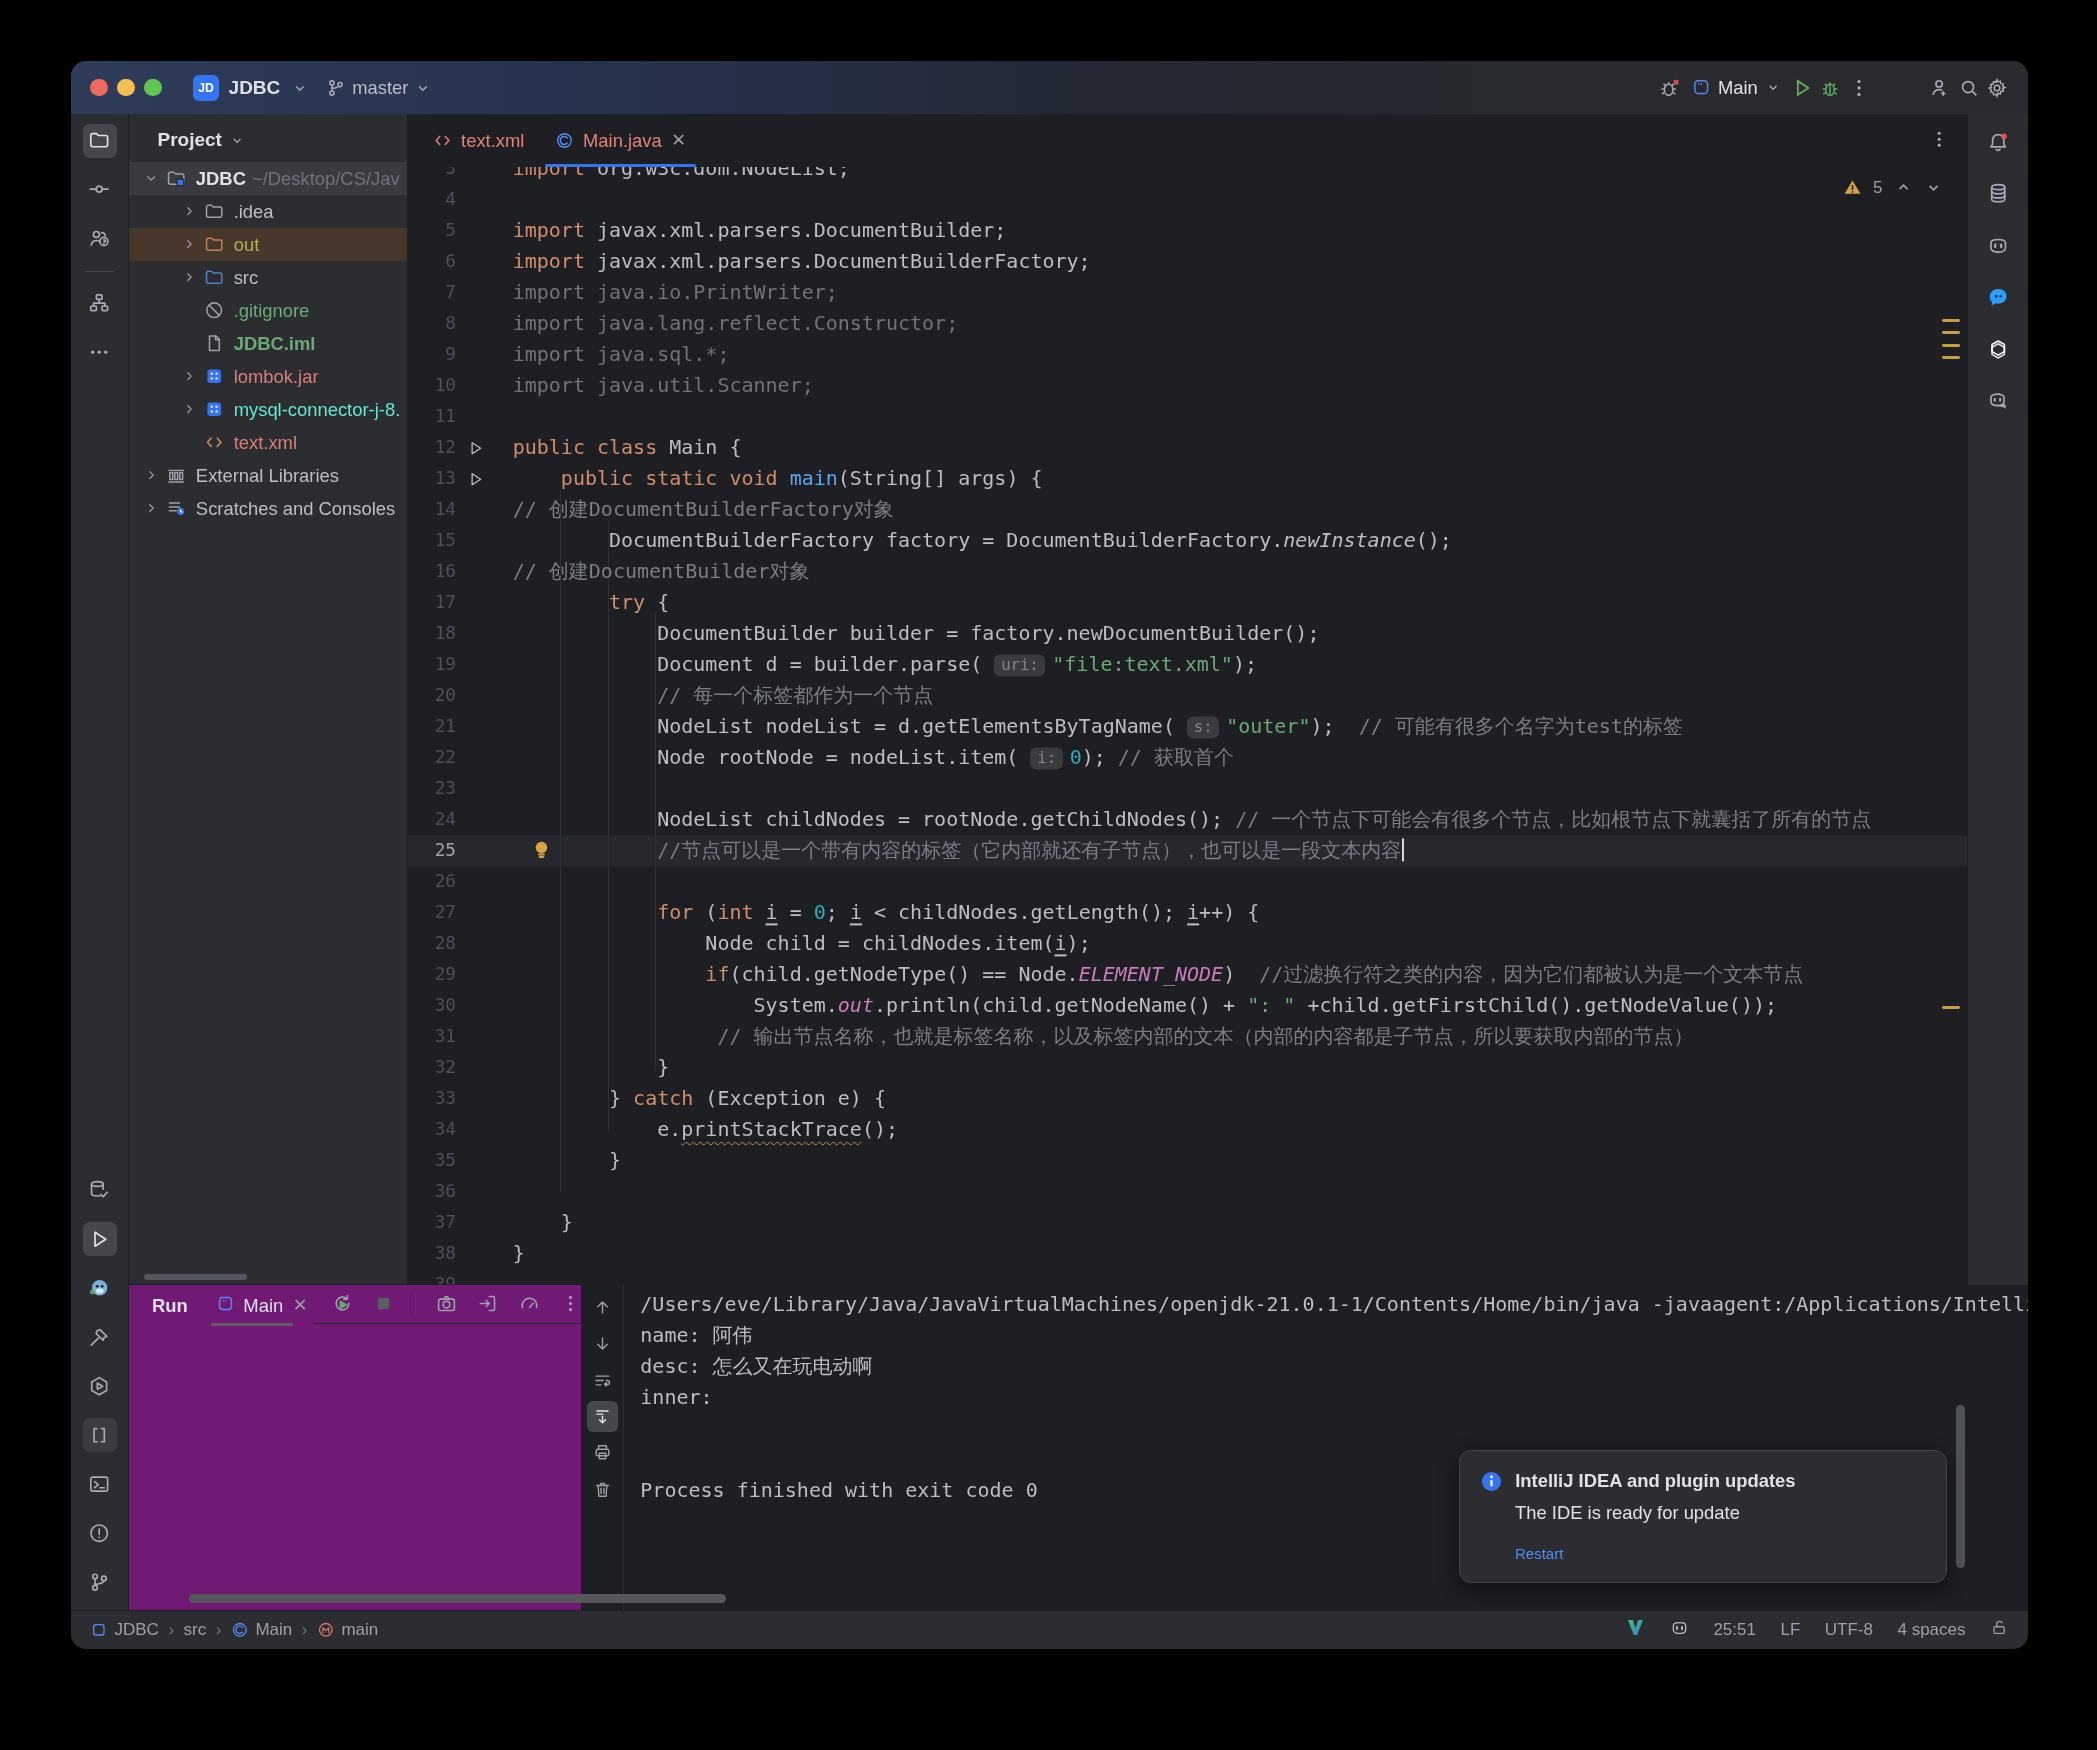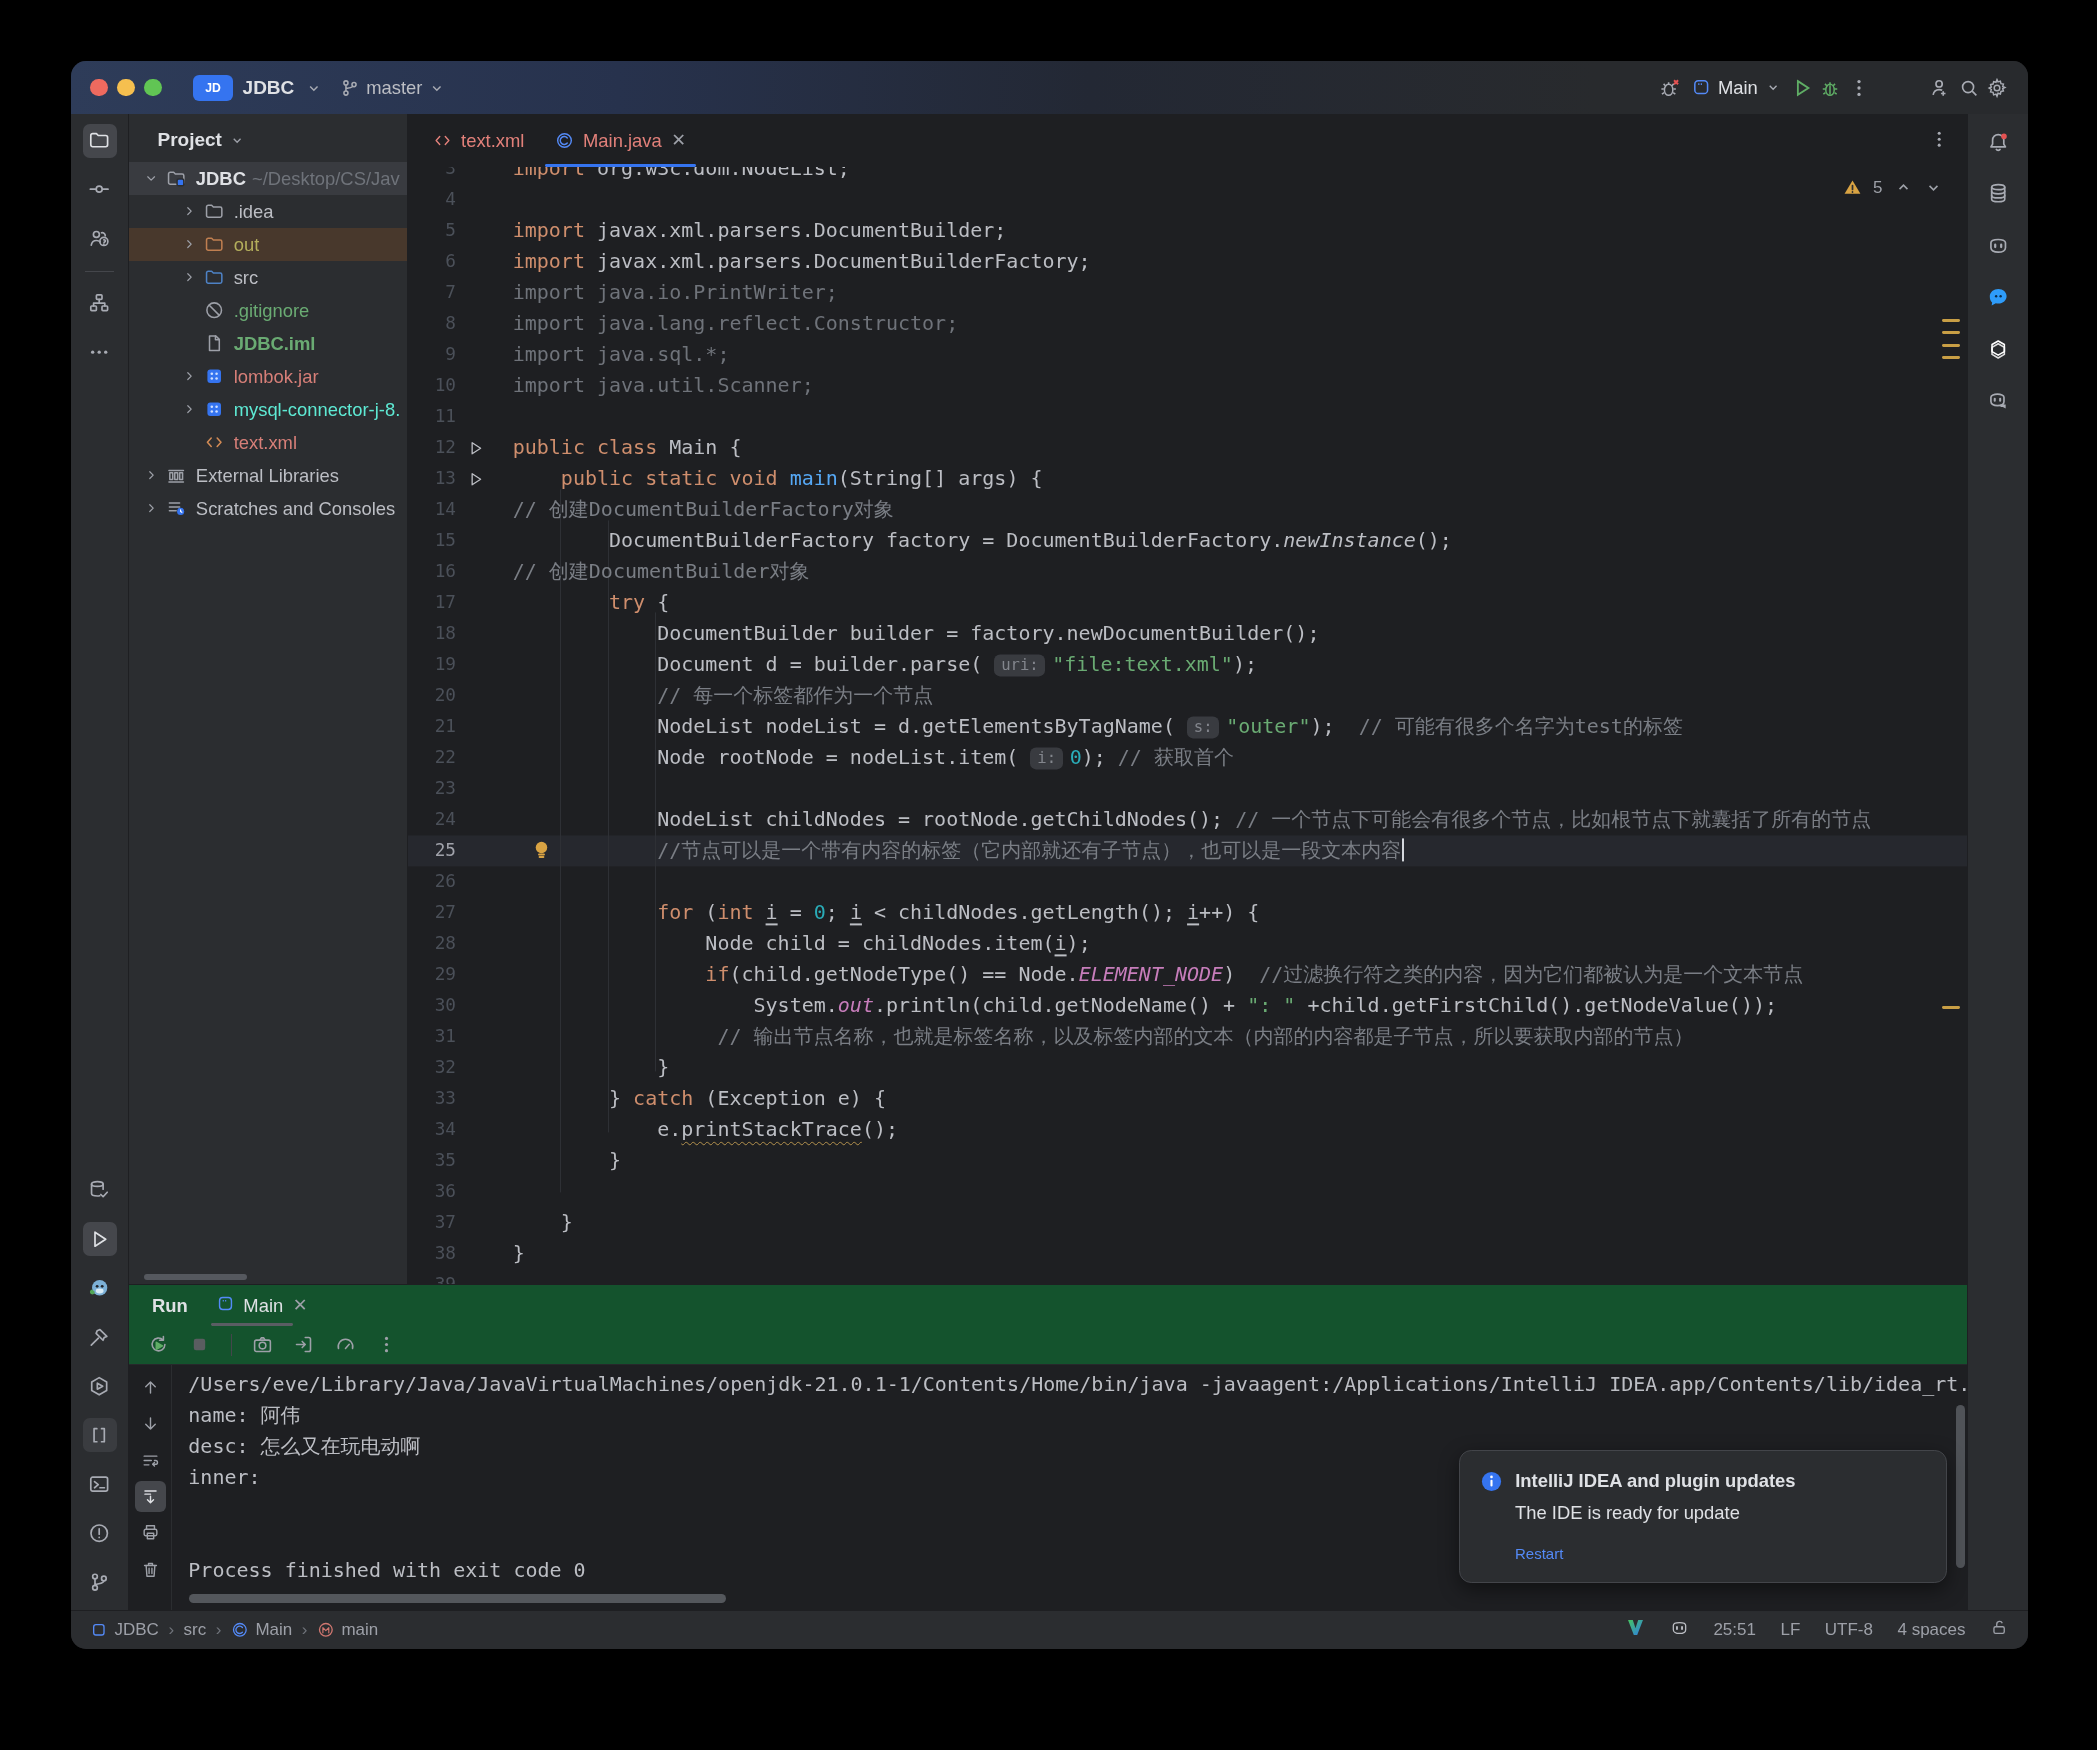--- a/index.html
+++ b/index.html
@@ -5,21 +5,21 @@
   * { box-sizing: border-box; margin: 0; padding: 0; }
   html,body { background:#000; }
   body { width:2097px; height:1751px; position:relative; font-family:"Liberation Sans",sans-serif; -webkit-font-smoothing:antialiased; }
   .window { position:absolute; left:71px; top:61px; width:1957px; height:1588px; background:#1e1f22; border-radius:15px; overflow:hidden; display:flex; flex-direction:column; color:#bcbec4; box-shadow:0 13.6px 41px rgba(0,0,0,.6); }
 
   
   .titlebar { height:53px; flex:none; display:flex; align-items:center; background:linear-gradient(90deg,#2e3c59 0%,#27324d 28%,#232834 52%,#282a2d 78%,#282a2d 100%); padding:0 16.3px 0 19px; }
   .traffic { display:flex; gap:9.5px; margin-right:31px; }
   .tl { width:17.7px; height:17.7px; border-radius:50%; }
   .tl.r{background:#ee6a5f;} .tl.y{background:#f5bf4f;} .tl.g{background:#61c554;}
-  .appchip { width:40px; height:26px; border-radius:6.1px; background:#3574f0; color:#fff; font-weight:700; font-size:12.2px; display:flex; align-items:center; justify-content:center; margin-right:9.5px; }
+  .appchip { width:26px; height:26px; border-radius:6.1px; background:#3574f0; color:#fff; font-weight:700; font-size:12.2px; display:flex; align-items:center; justify-content:center; margin-right:9.5px; }
   .tbproj { font-size:19px; font-weight:700; color:#dfe1e5; margin-right:5.4px; }
   .tbitem { display:flex; align-items:center; gap:5.4px; margin-right:17.7px; font-size:18.4px; color:#bcbec4; }
   .tbspacer { flex:1; }
   .tbicon { width:28.5px; height:28.5px; display:flex; align-items:center; justify-content:center; color:#a8abb3; border-radius:5.4px; }
   .tbicon svg { width:22px; height:22px; }
   .tbgap { width:17.7px; }
   .runchip { display:flex; align-items:center; gap:6.8px; margin:0 6.8px; font-size:18.4px; color:#dfe1e5; }
   .runchip svg { width:20.4px; height:20.4px; }
 
   
@@ -78,21 +78,21 @@
   .tk-err{text-decoration:underline wavy #b3914d 1.4px; text-underline-offset:4.8px;margin-top:31px;}
   .tk-ul{text-decoration:underline; text-underline-offset:4.1px;}
   .pill { display:inline-block; background:#393b40; color:#83868d; border-radius:6.1px; font-size:15.6px; line-height:22px; padding:0 6.8px; margin-right:6.8px; vertical-align:1.4px; }
   .cursor { display:inline-block; width:2px; height:23px; background:#d4d7dd; vertical-align:-4.1px; margin-left:0.7px; }
   .bulb { position:absolute; left:35px; top:2.7px; width:23px; height:23px; }
   .mark { position:absolute; right:6.8px; width:18.4px; height:2.7px; border-radius:1.4px; background:#c89e45; }
   .warnbox { position:absolute; top:5.4px; right:24.5px; display:flex; align-items:center; gap:11px; font-family:"Liberation Sans",sans-serif; font-size:17px; color:#9da0a8; }
   .warnbox svg { width:19px; height:19px; }
 
   
-  .runpanel { height:326px; flex:none; background:#14532d; border-top:0.7px solid #1e1f22; display:flex; flex-direction:column; position:relative; }
+  .runpanel { height:326px; flex:none; background:#701a75; border-top:0.7px solid #1e1f22; display:flex; position:relative; }
   .rhead { height:41px; flex:none; display:flex; align-items:center; padding-left:23px; gap:23px; }
   .rtitle { font-size:18.4px; font-weight:700; color:#dfe1e5; }
   .rtab { height:100%; display:flex; align-items:center; gap:8.2px; padding:0 5.4px; position:relative; font-size:18.4px; color:#dfe1e5; }
   .rtab::after { content:""; position:absolute; left:0; right:20.4px; bottom:0; height:2.7px; background:#5a5d63; border-radius:1.4px; }
   .rtab .ticn svg { width:19px; height:19px; }
   .rtools { height:39px; flex:none; display:flex; align-items:center; gap:20.4px; padding-left:19px; color:#9da0a8; border-bottom:0.7px solid #26282b; }
   .rtools .ricon svg { width:21px; height:21px; }
   .rdiv { width:0.7px; height:22px; background:#44464b; }
   .console { flex:1; display:flex; min-height:0; background:#1e1f22; }
   .cgut { width:43px; flex:none; display:flex; flex-direction:column; align-items:center; padding-top:6.8px; gap:5.4px; border-right:0.7px solid #2b2d30; }

